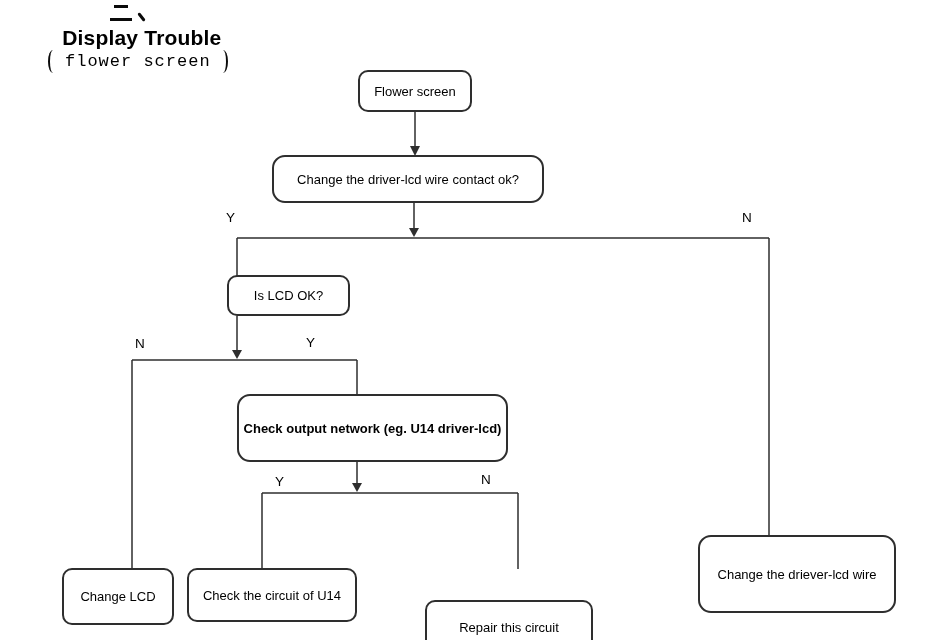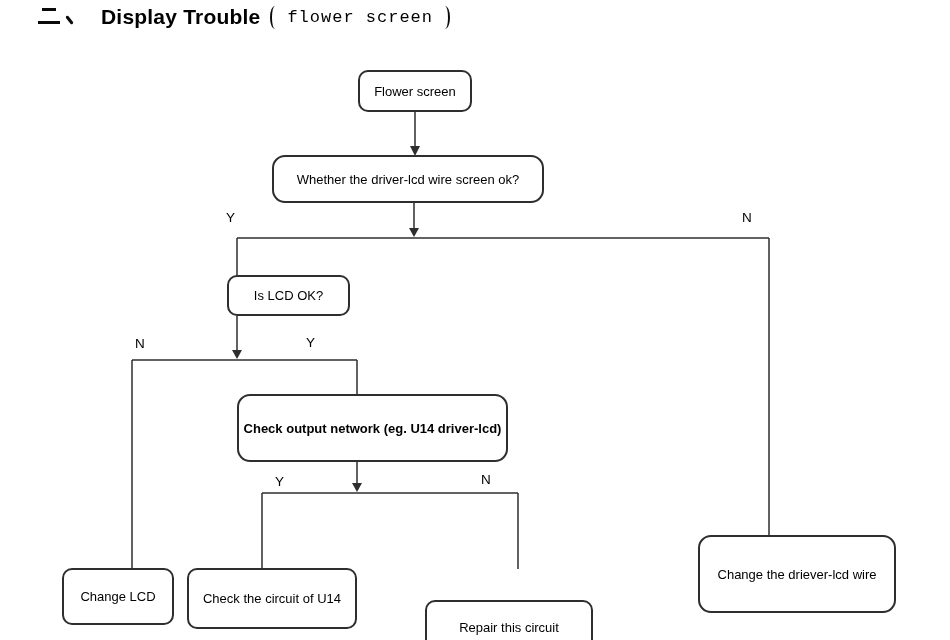--- a/index.html
+++ b/index.html
@@ -17,20 +17,21 @@
     overflow: hidden;
   }
   
   .title-row {
     position: absolute;
     left: 38px;
     top: 2px;
     height: 30px;
     display: flex;
     align-items: center;
+    flex-direction: column;
   }
   .sr-only {
     position: absolute;
     width: 1px; height: 1px;
     margin: -1px; padding: 0;
     overflow: hidden;
     clip: rect(0 0 0 0);
     white-space: nowrap;
     border: 0;
   }
@@ -177,27 +178,27 @@
 
   <span class="branch" style="left:226px; top:210px;">Y</span>
   <span class="branch" style="left:742px; top:210px;">N</span>
   <span class="branch" style="left:135px; top:336px;">N</span>
   <span class="branch" style="left:306px; top:335px;">Y</span>
   <span class="branch" style="left:275px; top:474px;">Y</span>
   <span class="branch" style="left:481px; top:472px;">N</span>
 
   <div class="node" style="left:358px; top:70px; width:114px; height:42px;">Flower screen</div>
 
-  <div class="node r-lg" style="left:272px; top:155px; width:272px; height:48px;">Whether the driver-lcd wire screen ok?</div>
+  <div class="node r-lg" style="left:272px; top:155px; width:272px; height:48px;">Change the driver-lcd wire contact ok?</div>
 
   <div class="node" style="left:180px; top:275px; width:123px; height:41px;margin-left:47px;">Is LCD OK?</div>
 
   <div class="node r-lg" style="left:237px; top:394px; width:271px; height:68px;font-weight:bold;">Check output network (eg. U14 driver-lcd)</div>
 
   <div class="node" style="left:62px; top:568px; width:112px; height:57px;">Change LCD</div>
 
-  <div class="node" style="left:187px; top:568px; width:170px; height:61px;">Check the circuit of U14</div>
+  <div class="node" style="left:187px; top:568px; width:170px; height:54px;">Check the circuit of U14</div>
 
   <div class="node" style="left:425px; top:568px; width:168px; height:54px;margin-top:32px;">Repair this circuit</div>
 
   <div class="node r-lg" style="left:698px; top:535px; width:198px; height:78px;">Change the driever-lcd wire</div>
 
 </div>
 
 </body></html>

